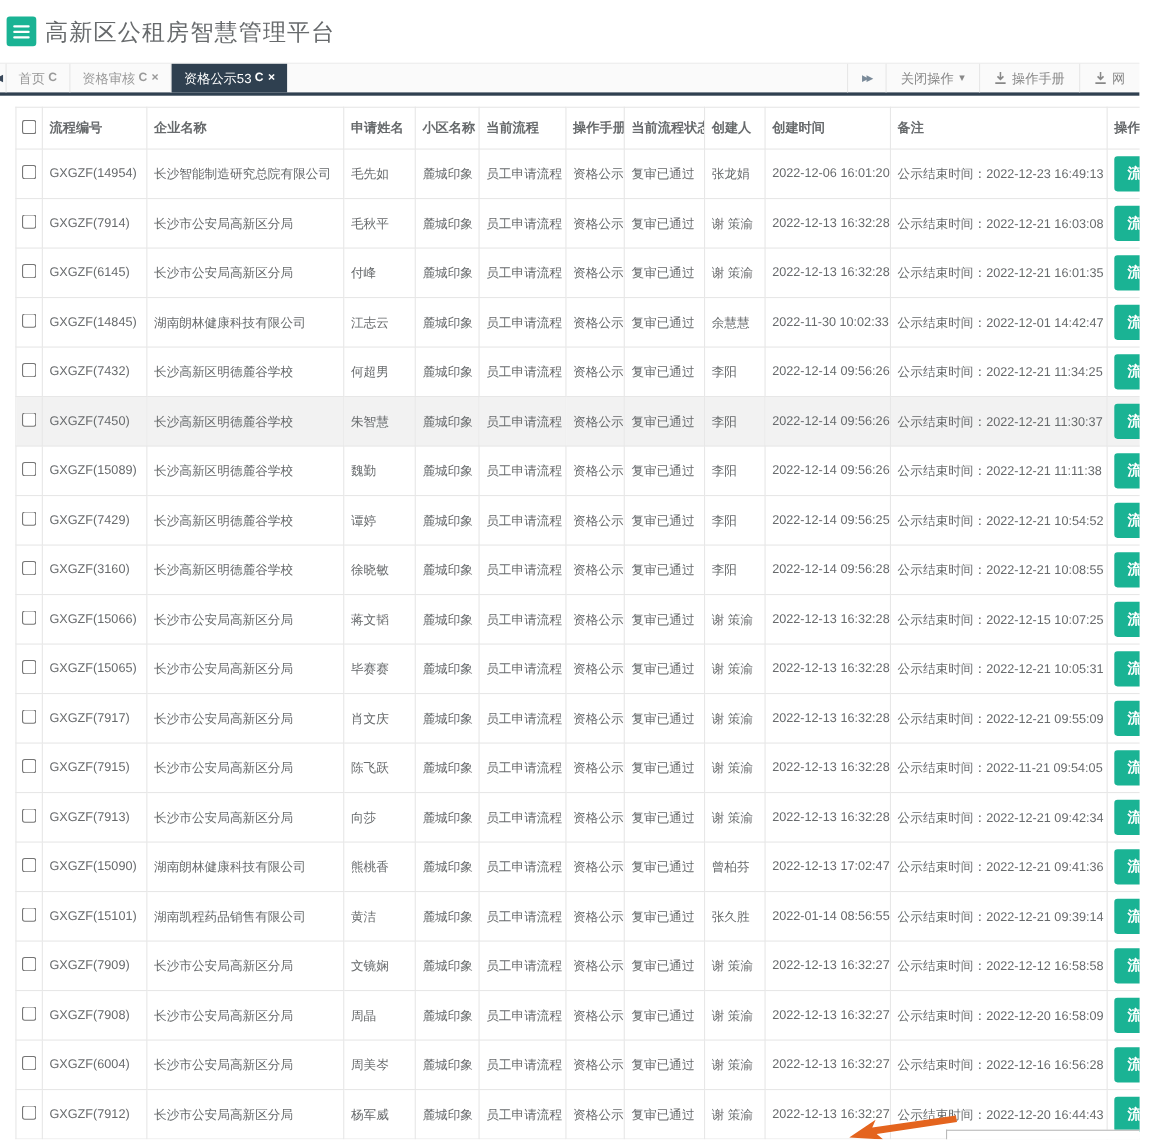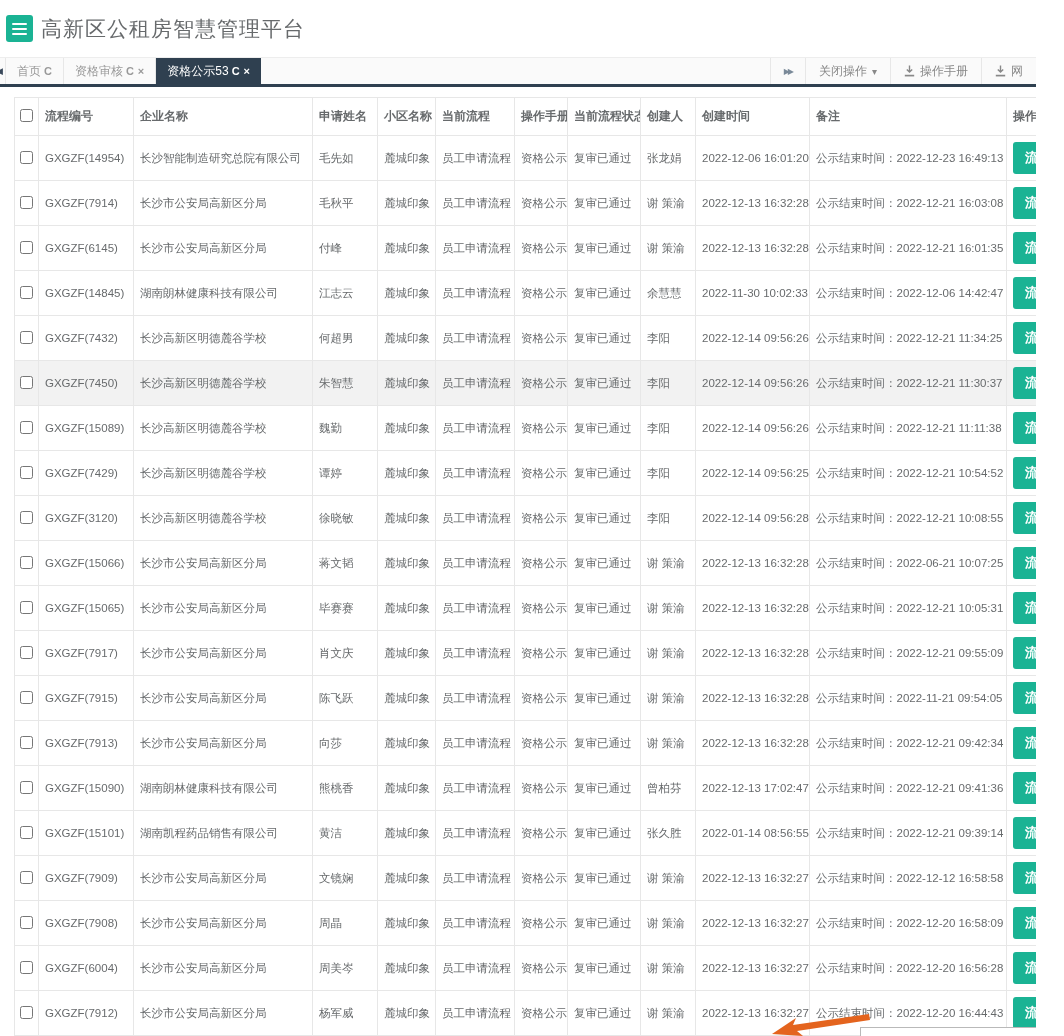--- a/index.html
+++ b/index.html
@@ -190,21 +190,21 @@
           <td class="cell-check"><input type="checkbox" style=""></td>
           <td>GXGZF(14845)</td>
           <td>湖南朗林健康科技有限公司</td>
           <td>江志云</td>
           <td>麓城印象</td>
           <td>员工申请流程</td>
           <td>资格公示</td>
           <td>复审已通过</td>
           <td>余慧慧</td>
           <td>2022-11-30 10:02:33</td>
-          <td>公示结束时间：2022-12-06 14:42:47</td>
+          <td>公示结束时间：2022-12-01 14:42:47</td>
           <td class="cell-action"><button class="action-btn">流程审批</button></td>
         </tr>
         <tr>
           <td class="cell-check"><input type="checkbox" style=""></td>
           <td>GXGZF(7432)</td>
           <td>长沙高新区明德麓谷学校</td>
           <td>何超男</td>
           <td>麓城印象</td>
           <td>员工申请流程</td>
           <td>资格公示</td>
@@ -251,21 +251,21 @@
           <td>员工申请流程</td>
           <td>资格公示</td>
           <td>复审已通过</td>
           <td>李阳</td>
           <td>2022-12-14 09:56:25</td>
           <td>公示结束时间：2022-12-21 10:54:52</td>
           <td class="cell-action"><button class="action-btn">流程审批</button></td>
         </tr>
         <tr>
           <td class="cell-check"><input type="checkbox" style=""></td>
-          <td>GXGZF(3120)</td>
+          <td>GXGZF(3160)</td>
           <td>长沙高新区明德麓谷学校</td>
           <td>徐晓敏</td>
           <td>麓城印象</td>
           <td>员工申请流程</td>
           <td>资格公示</td>
           <td>复审已通过</td>
           <td>李阳</td>
           <td>2022-12-14 09:56:28</td>
           <td>公示结束时间：2022-12-21 10:08:55</td>
           <td class="cell-action"><button class="action-btn">流程审批</button></td>
@@ -274,21 +274,21 @@
           <td class="cell-check"><input type="checkbox" style=""></td>
           <td>GXGZF(15066)</td>
           <td>长沙市公安局高新区分局</td>
           <td>蒋文韬</td>
           <td>麓城印象</td>
           <td>员工申请流程</td>
           <td>资格公示</td>
           <td>复审已通过</td>
           <td>谢 策渝</td>
           <td>2022-12-13 16:32:28</td>
-          <td>公示结束时间：2022-06-21 10:07:25</td>
+          <td>公示结束时间：2022-12-15 10:07:25</td>
           <td class="cell-action"><button class="action-btn">流程审批</button></td>
         </tr>
         <tr>
           <td class="cell-check"><input type="checkbox" style=""></td>
           <td>GXGZF(15065)</td>
           <td>长沙市公安局高新区分局</td>
           <td>毕赛赛</td>
           <td>麓城印象</td>
           <td>员工申请流程</td>
           <td>资格公示</td>
@@ -400,21 +400,21 @@
           <td class="cell-check"><input type="checkbox" style=""></td>
           <td>GXGZF(6004)</td>
           <td>长沙市公安局高新区分局</td>
           <td>周美岑</td>
           <td>麓城印象</td>
           <td>员工申请流程</td>
           <td>资格公示</td>
           <td>复审已通过</td>
           <td>谢 策渝</td>
           <td>2022-12-13 16:32:27</td>
-          <td>公示结束时间：2022-12-20 16:56:28</td>
+          <td>公示结束时间：2022-12-16 16:56:28</td>
           <td class="cell-action"><button class="action-btn">流程审批</button></td>
         </tr>
         <tr>
           <td class="cell-check"><input type="checkbox" style=""></td>
           <td>GXGZF(7912)</td>
           <td>长沙市公安局高新区分局</td>
           <td>杨军威</td>
           <td>麓城印象</td>
           <td>员工申请流程</td>
           <td>资格公示</td>

